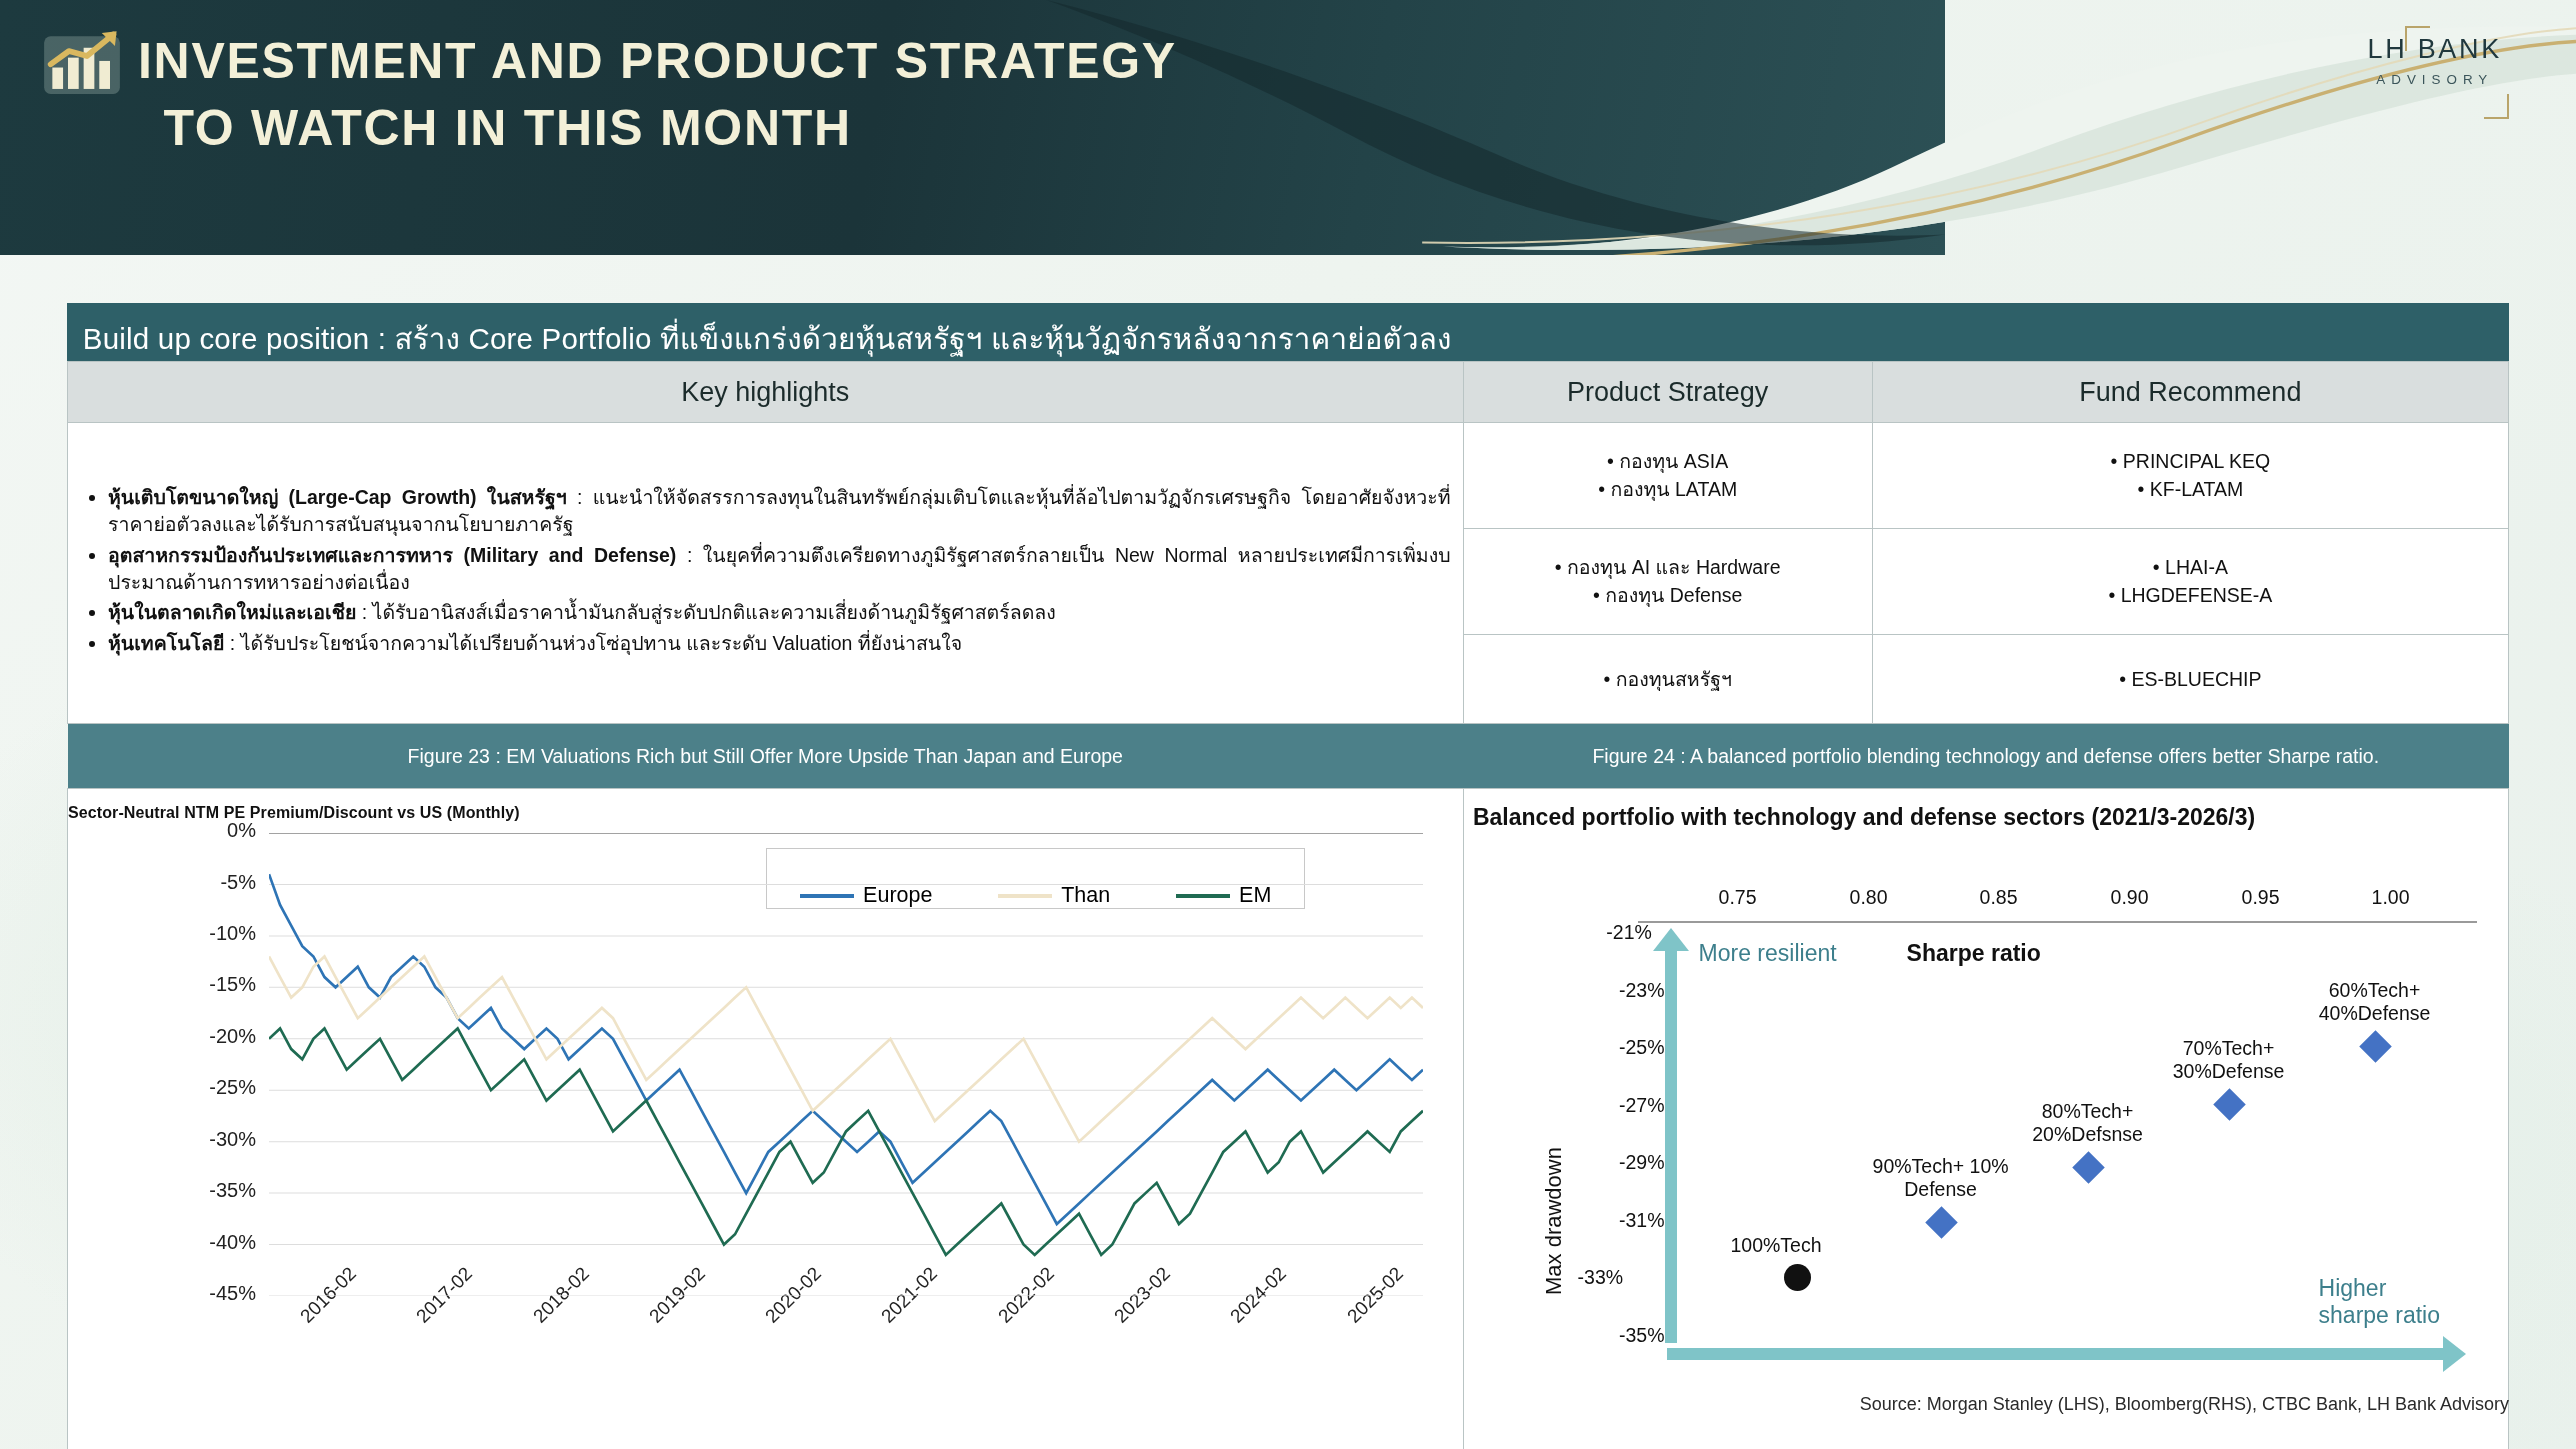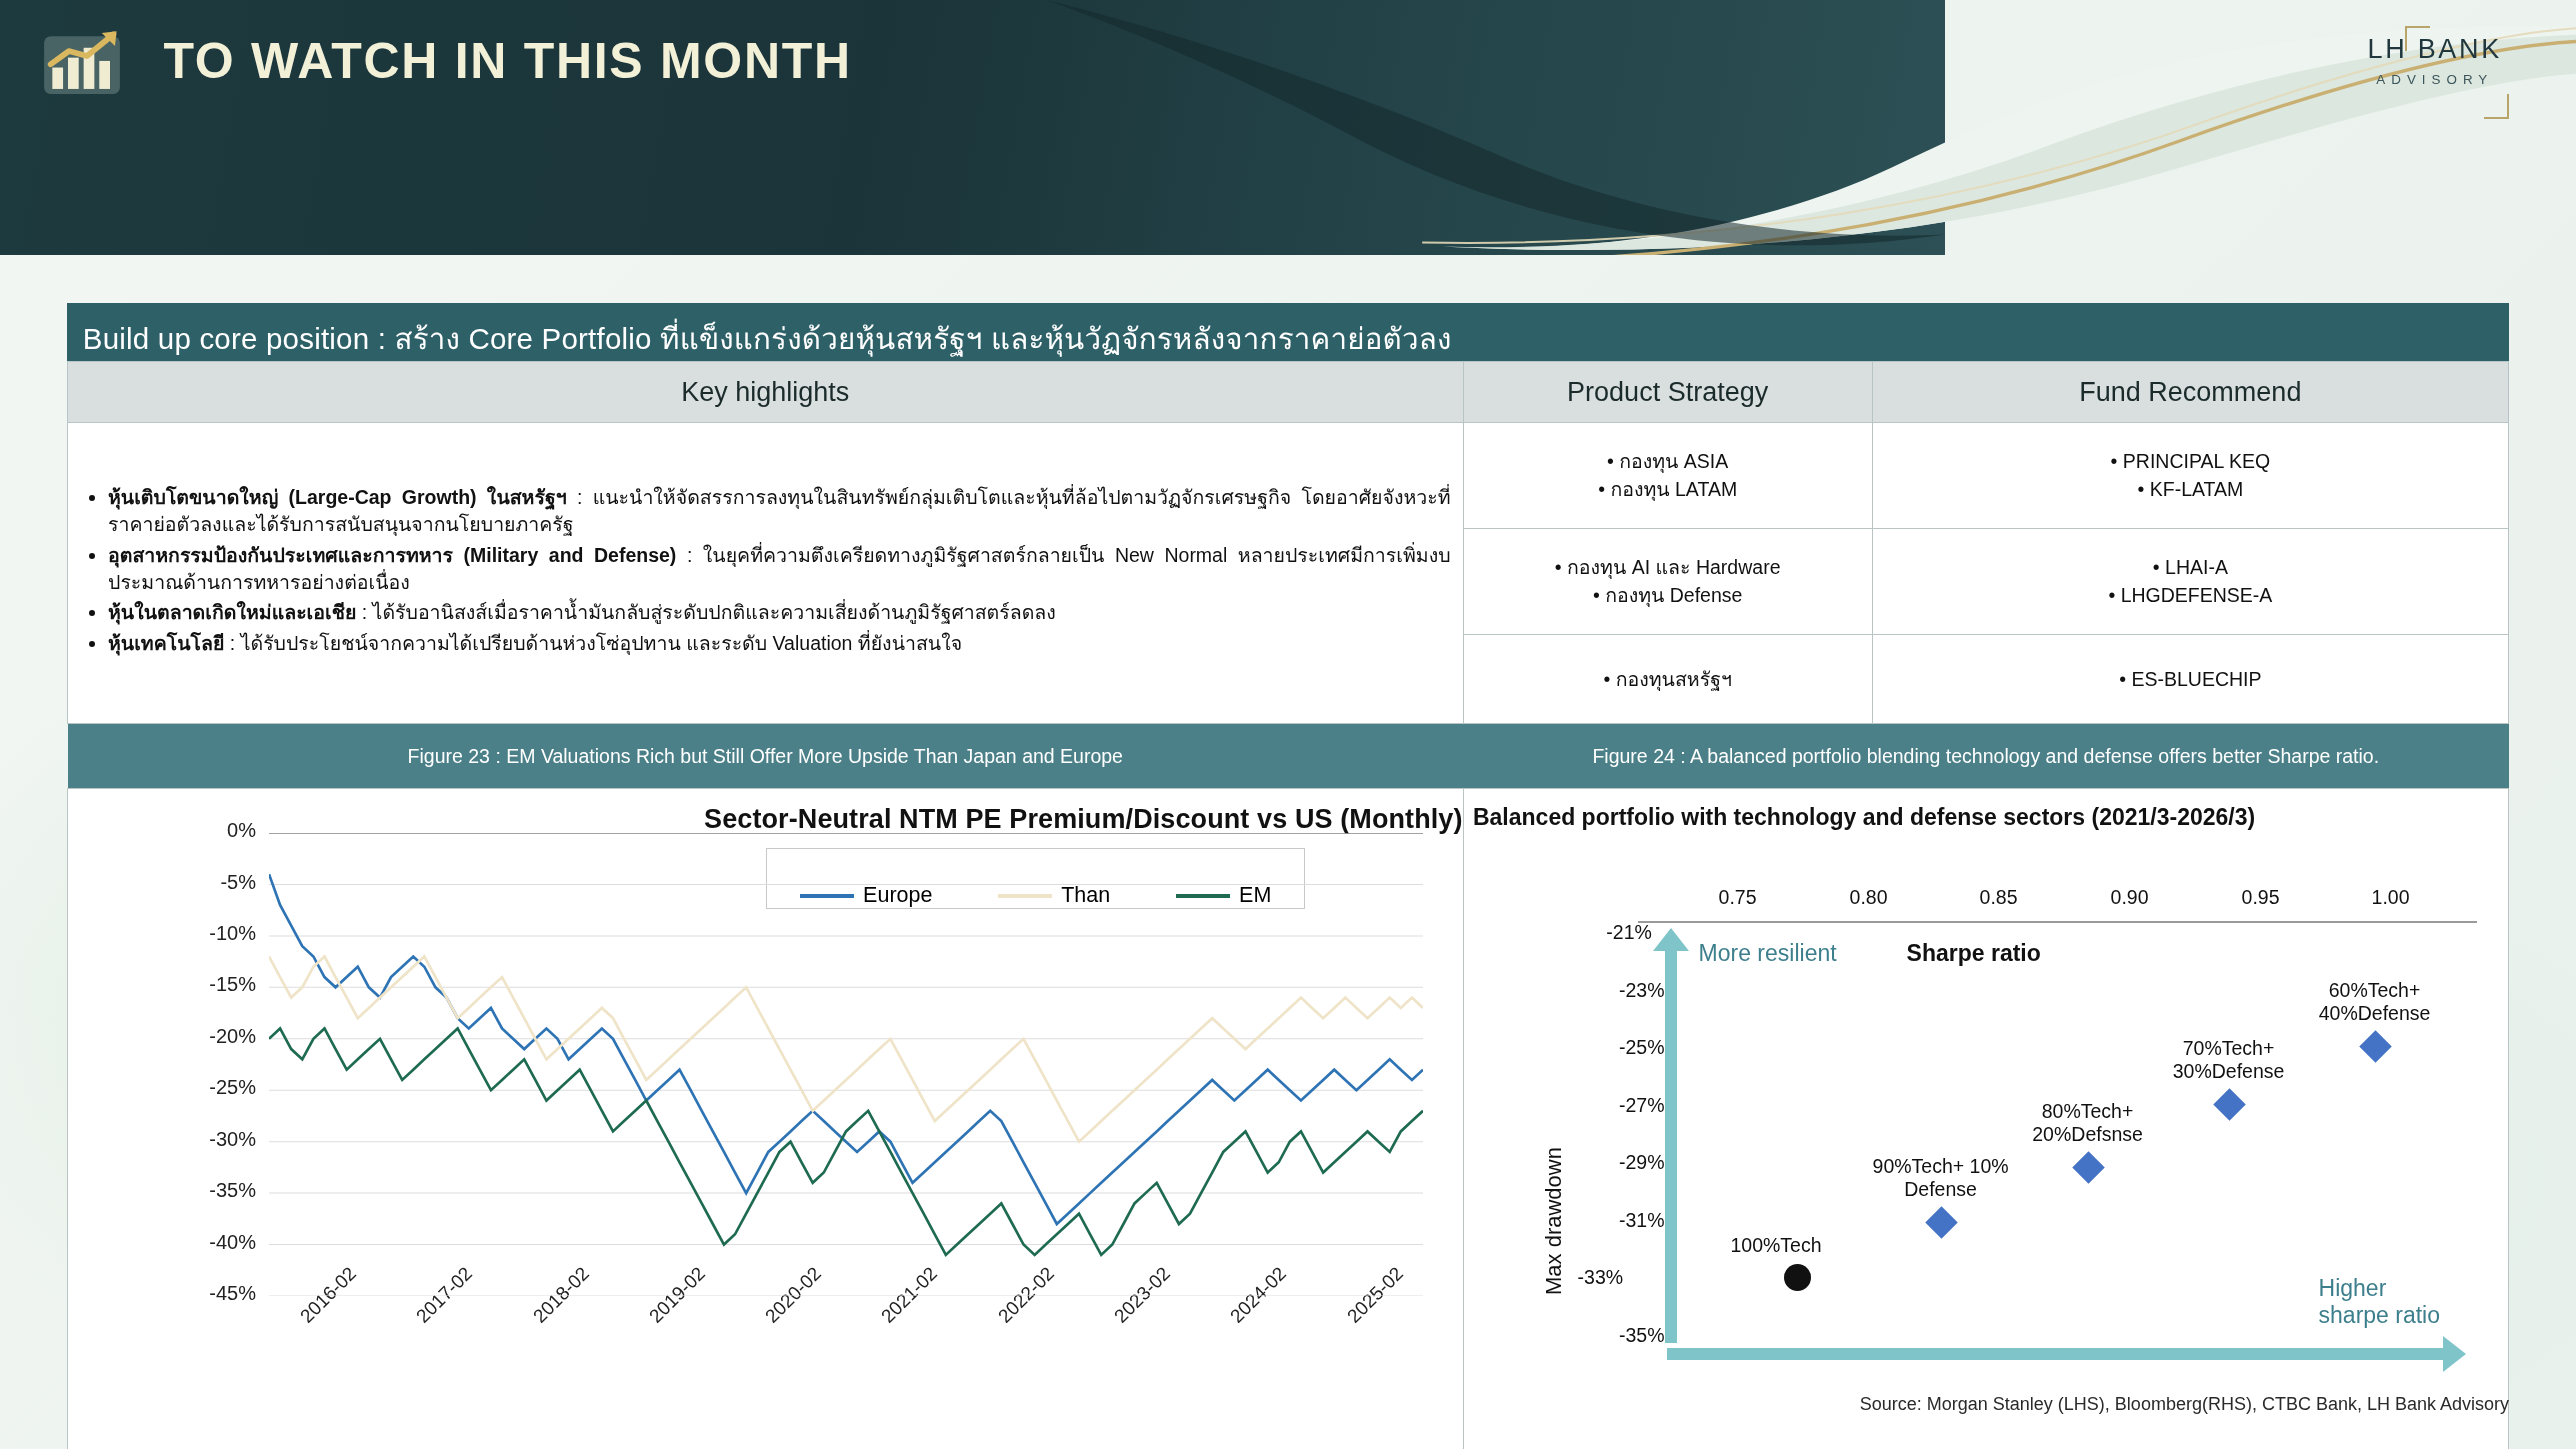--- a/index.html
+++ b/index.html
@@ -164,22 +164,22 @@
     position:absolute;
     right: 0px; top: 1394px;
     width: 2509px;
     text-align: right;
     padding-right: 67px;
     font-size: 18px;
     color:#2a2a2a;
   }
   
   .chart-title {
-    text-align:right;
-    font-size: 27px;
+    text-align:left;
+    font-size: 16px;
     font-weight: bold;
     color:#111;
     padding-top: 14.8px;
     letter-spacing: 0.1px;
   }
   .legend-box{
     position:absolute;
     left: 698px; top: 59px;
     width: 537px; height: 59px;
     border:0.7px solid #c8c8c8;
@@ -237,20 +237,21 @@
       <rect x="4" y="10" width="92" height="70" rx="8" fill="#cfe3d6" opacity="0.25"></rect>
       <rect x="14" y="48" width="13" height="26" fill="#f0ecd2"></rect>
       <rect x="33" y="36" width="13" height="38" fill="#f0ecd2"></rect>
       <rect x="52" y="24" width="13" height="50" fill="#f0ecd2"></rect>
       <rect x="71" y="40" width="13" height="34" fill="#f0ecd2"></rect>
       <path d="M12,44 L34,28 L56,34 L88,8" stroke="#d9b85f" stroke-width="7" fill="none" stroke-linecap="round" stroke-linejoin="round"></path>
       <path d="M74,6 L92,4 L90,22 Z" fill="#d9b85f"></path>
     </svg>
 
     <div class="header-title">
+      <span>INVESTMENT AND PRODUCT STRATEGY</span>
       <span class="l2">TO WATCH IN THIS MONTH</span>
     </div>
 
     <div class="brand">
       <div class="brand-name">LH BANK</div>
       <div class="brand-sub">ADVISORY</div>
     </div>
     <div class="brand-corner"></div>
     <div class="brand-corner2"></div>
   </div>

